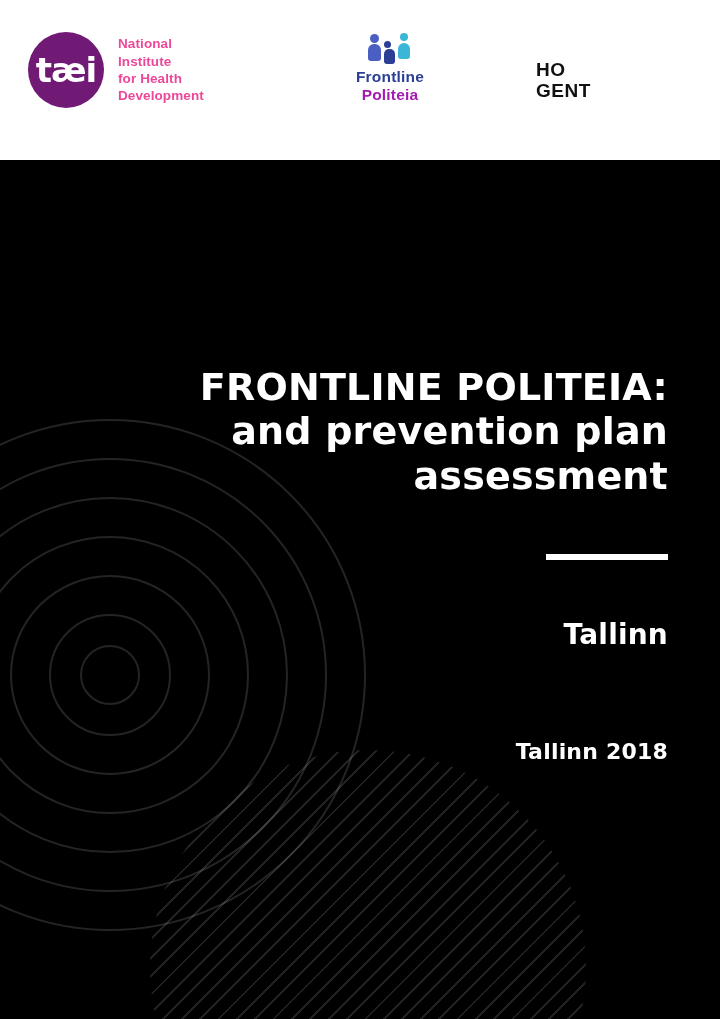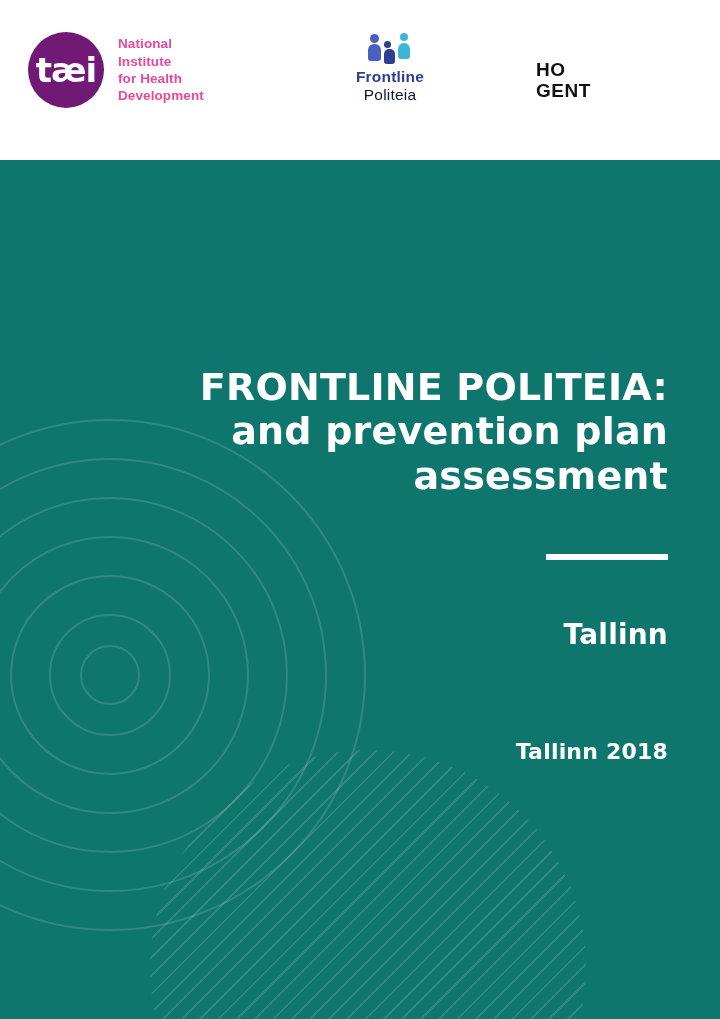--- a/index.html
+++ b/index.html
@@ -86,23 +86,23 @@
   .fp-mark .body2 { width: 12px; height: 16px; background: #3ab6d6; border-radius: 6px 6px 3px 3px; left: 38px; top: 11px; }
   .fp-mark .body3 { width: 11px; height: 15px; background: #2b3f94; border-radius: 5px 5px 3px 3px; left: 24px; top: 17px; }
   .fp-line1 {
     color: #2b3f94;
     font-size: 15.5px;
     font-weight: bold;
     line-height: 1.18;
     letter-spacing: 0.2px;
   }
   .fp-line2 {
-    color: #0f172a;
+    color: #a21caf;
     font-size: 15.5px;
-    font-weight: normal;
+    font-weight: bold;
     line-height: 1.18;
     letter-spacing: 0.2px;
   }
 
   
   .logo-hogent {
     position: absolute;
     left: 536px;
     top: 60px;
     color: #111111;
@@ -112,21 +112,21 @@
     letter-spacing: 0.5px;
   }
 
   
   .cover {
     position: absolute;
     top: 160px;
     left: 0;
     width: 720px;
     height: 859px;
-    background: #0f766e;
+    background: #000000;
     overflow: hidden;
   }
 
   .rings {
     position: absolute;
     left: -150px;
     top: 255px;
     width: 520px;
     height: 520px;
   }

